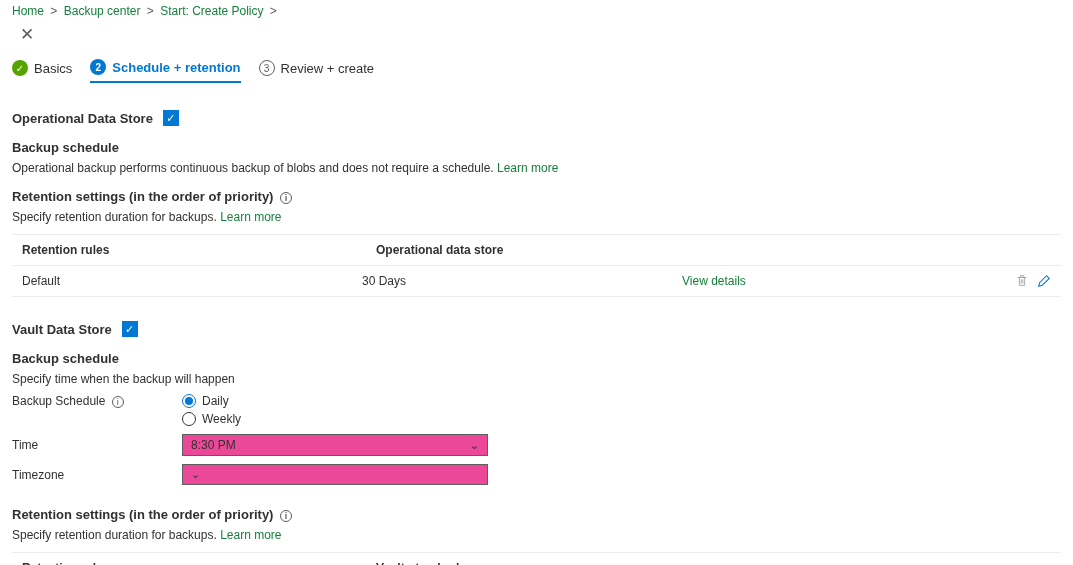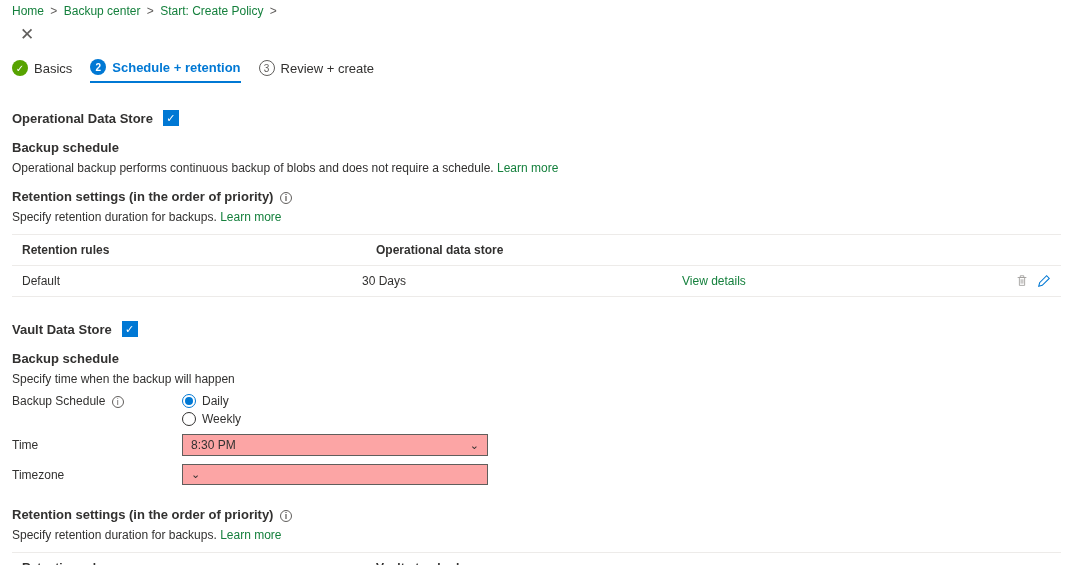--- a/index.html
+++ b/index.html
@@ -38,21 +38,21 @@
   .icon-btn svg { width: 14px; height: 14px; }
 
   .form-row { display: flex; align-items: center; padding: 4px 0; font-size: 12px; }
   .form-row .flabel { width: 170px; }
   .radio { display: inline-flex; align-items: center; gap: 6px; cursor: pointer; }
   .radio-circle { width: 14px; height: 14px; border: 1px solid #323130; border-radius: 50%; display: inline-flex; align-items: center; justify-content: center; }
   .radio.selected .radio-circle { border-color: #0078d4; }
   .radio.selected .radio-circle::after { content:""; width:8px; height:8px; background:#0078d4; border-radius:50%; }
   .radio-stack { display:flex; flex-direction:column; gap:4px; }
 
-  .select { width: 306px; display: flex; align-items: center; justify-content: space-between; border: 1px solid #605e5c; padding: 3px 8px; font-size: 12px; cursor: pointer; background:#fca5a5; }
+  .select { width: 306px; display: flex; align-items: center; justify-content: space-between; border: 1px solid #605e5c; padding: 3px 8px; font-size: 12px; cursor: pointer; background:#ec4899; }
   .chev { font-size: 11px; color: #323130; }
 </style>
 </head>
 <body>
 
 <div class="breadcrumb">
   <a>Home</a>
   <span class="sep">&gt;</span>
   <a>Backup center</a>
   <span class="sep">&gt;</span>

